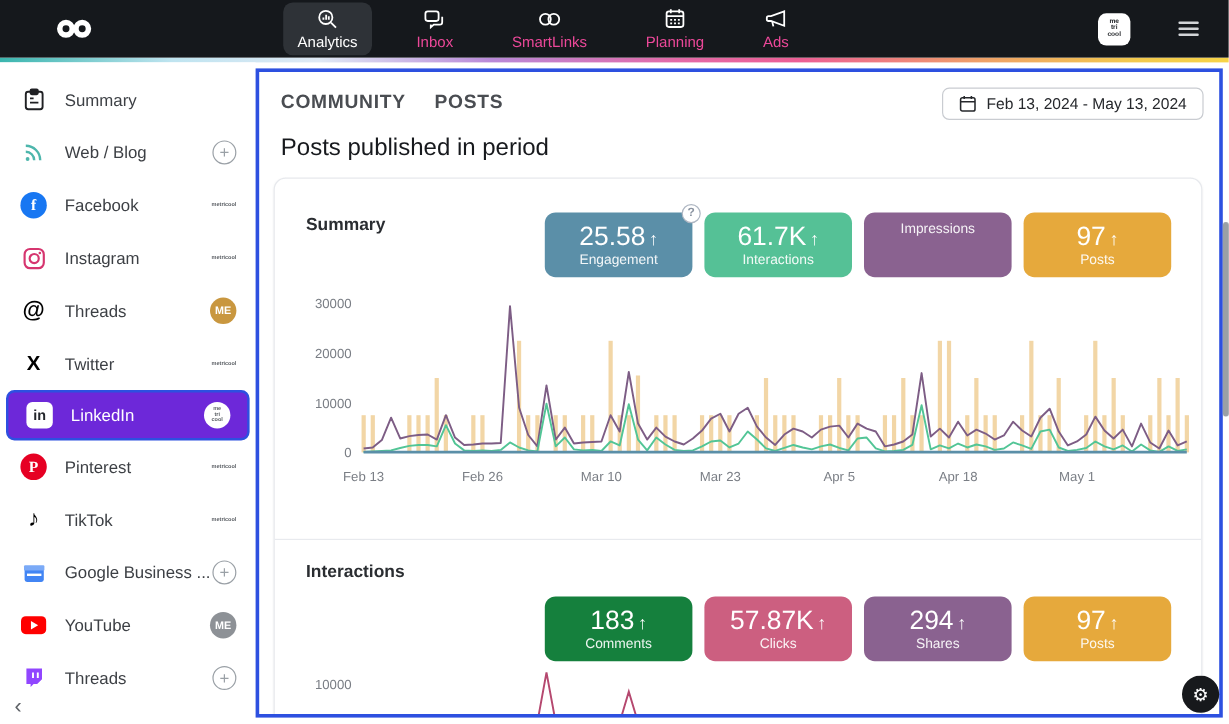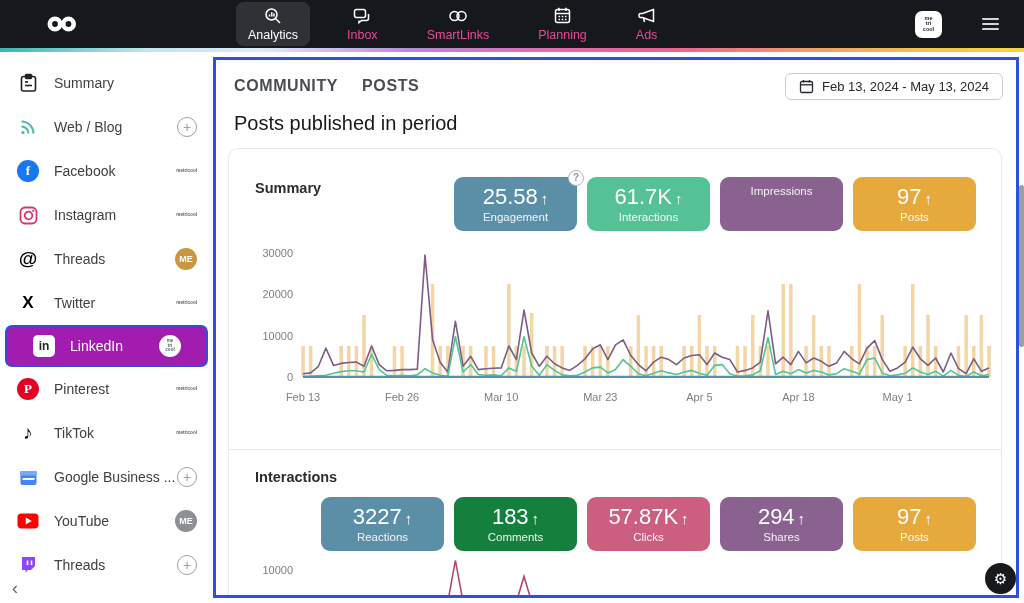--- a/index.html
+++ b/index.html
@@ -27,22 +27,22 @@
 
   
   .app { display:flex; height:551px; }
 
   
   .sidebar { width:213px; background:#ffffff; padding-top:9px; position:relative; flex:none; }
   .side-item { height:44px; display:flex; align-items:center; padding:0 16px; cursor:pointer; }
   .side-icon { width:24px; display:flex; align-items:center; justify-content:center; flex:none; }
   .side-label { font-size:14px; color:#3d4045; margin-left:14px; flex:1; white-space:nowrap; overflow:hidden; }
   .side-badge { flex:none; display:flex; align-items:center; justify-content:center; }
-  .side-item.selected { background:#a21caf; border:2px solid #2d50e0; border-radius:7px;
-                        margin:0 5px; padding:0 25px; height:42px; }
+  .side-item.selected { background:#6d28d9; border:2px solid #2d50e0; border-radius:7px;
+                        margin:0 5px; padding:0 14px; height:42px; }
   .side-item.selected .side-label { color:#ffffff; }
   .add-circle { width:20px; height:20px; border:1.5px solid #9aa0a6; border-radius:50%;
                 color:#9aa0a6; font-size:14px; line-height:17px; text-align:center; }
   .mc-mini { text-align:center; }
   .mc-mini span { font-size:4.6px; line-height:4.6px; color:#5f6368; }
   .me-circle { width:22px; height:22px; border-radius:50%; color:#fff; font-size:9px; font-weight:bold;
                display:flex; align-items:center; justify-content:center; }
   .mc-circle-light { width:22px; height:22px; border-radius:50%; background:#ffffff;
                display:flex; flex-direction:column; align-items:center; justify-content:center; }
   .collapse { position:absolute; left:12px; bottom:4px; font-size:18px; color:#5f6368; cursor:pointer; }
@@ -444,24 +444,20 @@
             <rect x="748.3" y="103.0" width="3.5" height="31.0" fill="#f2d6a6"></rect>
             <polyline points="64.0,130.7 71.6,129.9 79.2,123.7 86.9,105.1 94.5,122.4 102.1,120.4 109.7,119.5 117.4,119.1 125.0,123.3 132.6,103.0 140.2,121.6 147.8,127.8 155.5,127.4 163.1,126.6 170.7,126.6 178.3,126.1 186.0,12.1 193.6,96.8 201.2,119.5 208.8,129.0 216.4,78.2 224.1,123.3 231.7,113.3 239.3,126.6 246.9,125.7 254.6,125.3 262.2,124.9 269.8,103.0 277.4,116.6 285.0,67.0 292.7,110.0 300.3,123.3 307.9,113.3 315.5,120.8 323.2,124.9 330.8,127.4 338.4,122.4 346.0,115.8 353.6,105.9 361.3,101.8 368.9,116.6 376.5,101.8 384.1,96.8 391.8,112.5 399.4,121.6 407.0,127.8 414.6,119.1 422.2,114.2 429.9,116.6 437.5,121.6 445.1,115.0 452.7,112.5 460.4,111.7 468.0,121.6 475.6,110.0 483.2,114.2 490.8,116.6 498.5,129.0 506.1,127.4 513.7,124.9 521.3,119.1 529.0,67.9 536.6,120.8 544.2,114.2 551.8,121.6 559.4,108.4 567.1,119.9 574.7,115.0 582.3,118.3 589.9,123.3 597.6,119.9 605.2,108.4 612.8,115.8 620.4,120.8 628.0,105.1 635.7,97.6 643.3,116.6 650.9,128.2 658.5,124.9 666.2,119.1 673.8,104.2 681.4,115.8 689.0,122.4 696.6,115.0 704.3,129.0 711.9,110.0 719.5,125.7 727.1,130.7 734.8,115.8 742.4,128.2 750.0,124.9" fill="none" stroke="#7d5d85" stroke-width="1.6" stroke-linejoin="round"></polyline>
             <polyline points="64.0,133.6 71.6,133.2 79.2,132.8 86.9,132.3 94.5,130.3 102.1,128.6 109.7,127.8 117.4,127.8 125.0,129.0 132.6,111.3 140.2,126.6 147.8,132.3 155.5,132.8 163.1,132.3 170.7,132.8 178.3,131.9 186.0,125.7 193.6,129.9 201.2,132.3 208.8,133.2 216.4,93.5 224.1,129.0 231.7,121.6 239.3,131.5 246.9,132.3 254.6,131.9 262.2,132.8 269.8,124.9 277.4,128.2 285.0,93.9 292.7,123.3 300.3,132.3 307.9,121.6 315.5,127.4 323.2,131.9 330.8,132.8 338.4,132.3 346.0,129.0 353.6,124.9 361.3,124.1 368.9,129.9 376.5,126.6 384.1,116.6 391.8,123.3 399.4,130.7 407.0,132.8 414.6,130.3 422.2,127.8 429.9,129.9 437.5,131.5 445.1,129.0 452.7,127.4 460.4,130.3 468.0,132.3 475.6,122.4 483.2,121.6 490.8,130.7 498.5,133.2 506.1,132.8 513.7,131.9 521.3,127.8 529.0,94.7 536.6,131.5 544.2,128.2 551.8,130.7 559.4,126.6 567.1,129.9 574.7,127.4 582.3,129.0 589.9,131.9 597.6,130.7 605.2,125.7 612.8,128.2 620.4,131.1 628.0,116.6 635.7,115.0 643.3,129.9 650.9,132.8 658.5,131.9 666.2,130.3 673.8,124.9 681.4,129.0 689.0,131.5 696.6,128.2 704.3,133.2 711.9,127.4 719.5,132.3 727.1,133.6 734.8,129.0 742.4,132.8 750.0,131.5" fill="none" stroke="#52c596" stroke-width="1.6" stroke-linejoin="round"></polyline>
             <polyline points="64.0,133.8 71.6,133.8 79.2,133.8 86.9,133.8 94.5,133.8 102.1,133.8 109.7,133.8 117.4,133.8 125.0,133.8 132.6,133.8 140.2,133.8 147.8,133.8 155.5,133.8 163.1,133.8 170.7,133.8 178.3,133.8 186.0,133.8 193.6,133.8 201.2,133.8 208.8,133.8 216.4,133.8 224.1,133.8 231.7,133.8 239.3,133.8 246.9,133.8 254.6,133.8 262.2,133.8 269.8,133.8 277.4,133.8 285.0,133.8 292.7,133.8 300.3,133.8 307.9,133.8 315.5,133.8 323.2,133.8 330.8,133.8 338.4,133.8 346.0,133.8 353.6,133.8 361.3,133.8 368.9,133.8 376.5,133.8 384.1,133.8 391.8,133.8 399.4,133.8 407.0,133.8 414.6,133.8 422.2,133.8 429.9,133.8 437.5,133.8 445.1,133.8 452.7,133.8 460.4,133.8 468.0,133.8 475.6,133.8 483.2,133.8 490.8,133.8 498.5,133.8 506.1,133.8 513.7,133.8 521.3,133.8 529.0,133.8 536.6,133.8 544.2,133.8 551.8,133.8 559.4,133.8 567.1,133.8 574.7,133.8 582.3,133.8 589.9,133.8 597.6,133.8 605.2,133.8 612.8,133.8 620.4,133.8 628.0,133.8 635.7,133.8 643.3,133.8 650.9,133.8 658.5,133.8 666.2,133.8 673.8,133.8 681.4,133.8 689.0,133.8 696.6,133.8 704.3,133.8 711.9,133.8 719.5,133.8 727.1,133.8 734.8,133.8 742.4,133.8 750.0,133.8" fill="none" stroke="#5b8fa8" stroke-width="2.2" stroke-linejoin="round"></polyline>
           </svg>
       </div>
 
       <div class="sec2">
         <div class="sec-heading">Interactions</div>
         <div class="metrics">
-          <div class="metric" style="background: rgb(91, 143, 168);">
-            <div><span class="m-val">3227</span><span class="m-arrow">↑</span></div>
-            <div class="m-label">Reactions</div>
-          </div>
           <div class="metric" style="background: #15803d;">
             <div><span class="m-val">183</span><span class="m-arrow">↑</span></div>
             <div class="m-label">Comments</div>
           </div>
           <div class="metric" style="background: rgb(204, 95, 128);">
             <div><span class="m-val">57.87K</span><span class="m-arrow">↑</span></div>
             <div class="m-label">Clicks</div>
           </div>
           <div class="metric" style="background: rgb(138, 98, 144);">
             <div><span class="m-val">294</span><span class="m-arrow">↑</span></div>

